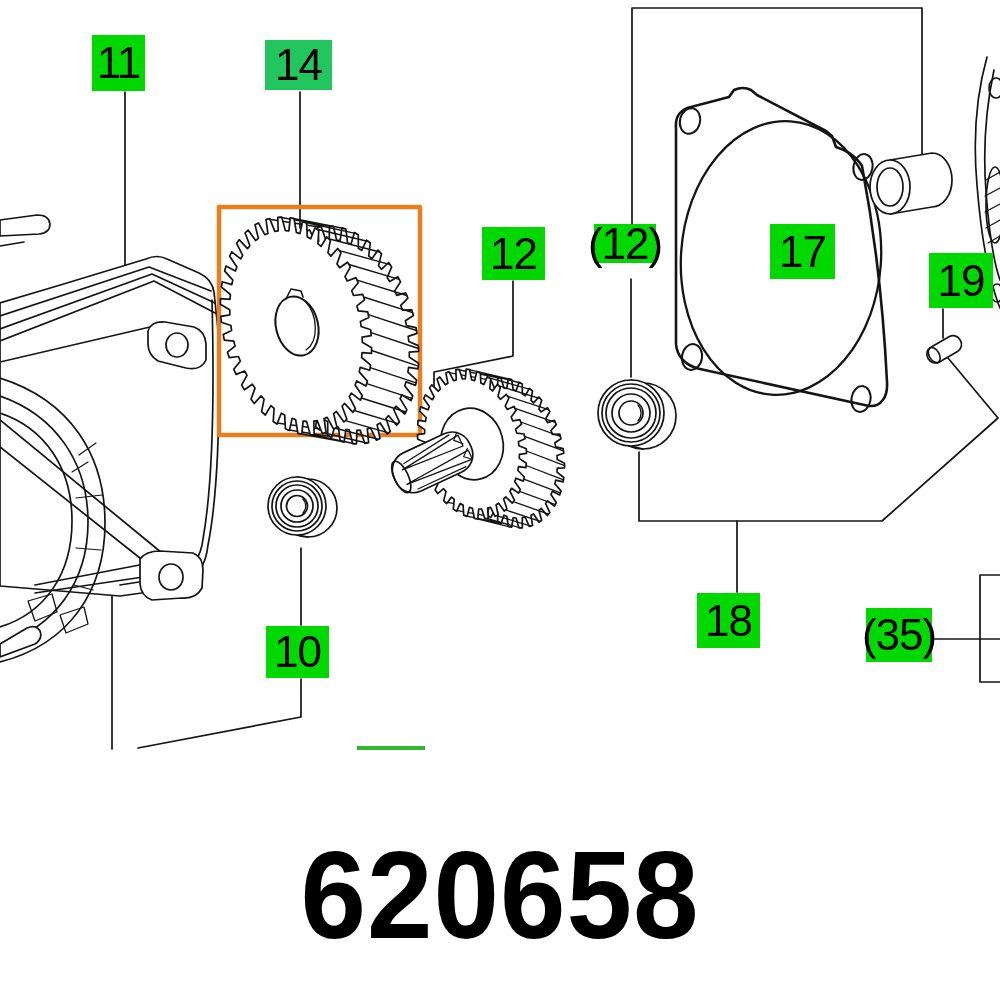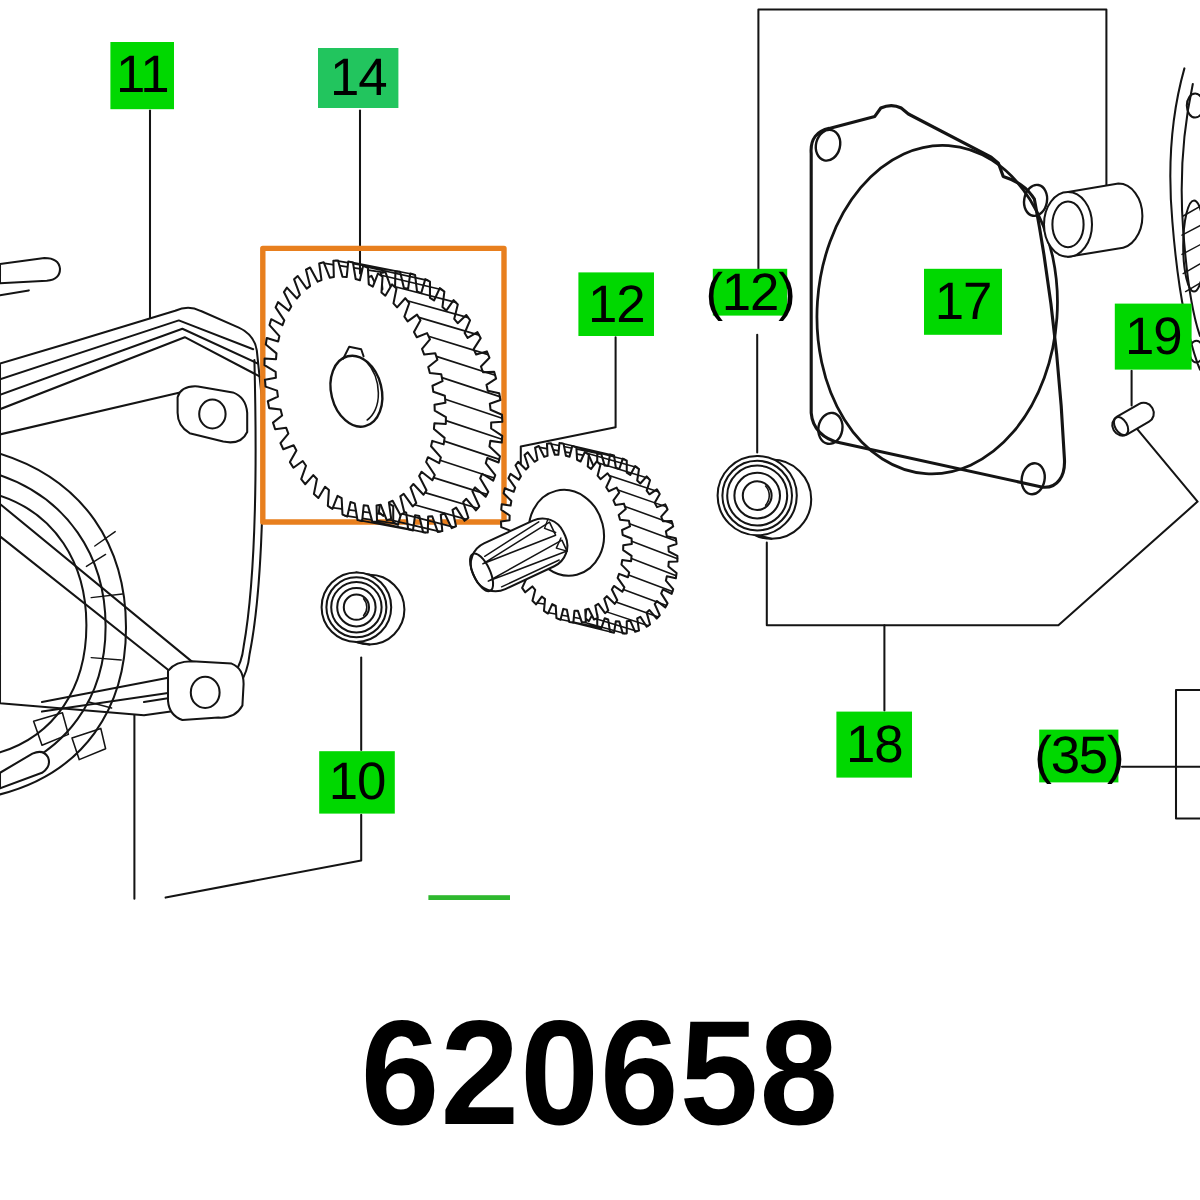--- a/index.html
+++ b/index.html
@@ -154,19 +154,19 @@
 <div class="lbl green" style="left:594px;top:224px;width:62px;height:39px;">(12)</div>
 
 <div class="lbl green" style="left:742px;top:224px;width:65px;height:55px;margin-left:28px;">17</div>
 
 <div class="lbl green" style="left:909px;top:253px;width:64px;height:55px;margin-left:20px;">19</div>
 
 <div class="lbl green" style="left:266px;top:626px;width:63px;height:52px;">10</div>
 
 <div class="lbl green" style="left:697px;top:593px;width:63px;height:55px;">18</div>
 
-<div class="lbl green" style="left:866px;top:608px;width:66px;height:44px;">(35)</div>
+<div class="lbl green" style="left:866px;top:608px;width:66px;height:54px;">(35)</div>
 
 <div class="lbl-strip" style="left:357px;top:746px;width:68px;height:4px;"></div>
 
 <div class="pn">620658</div>
 
 </div>
 
 </body></html>

